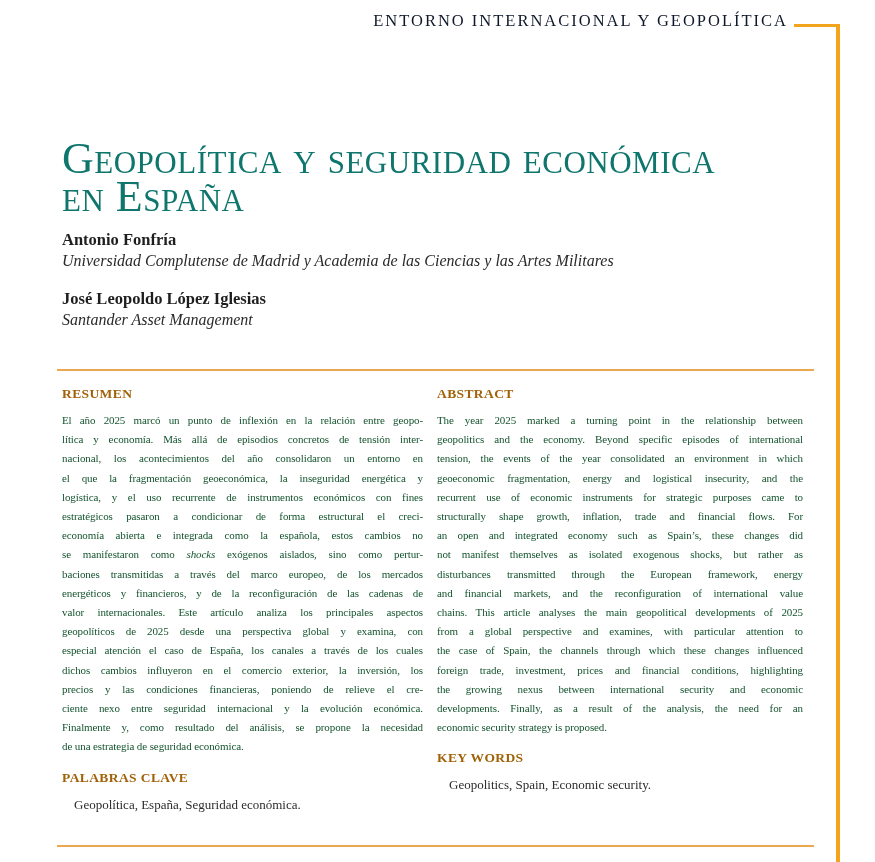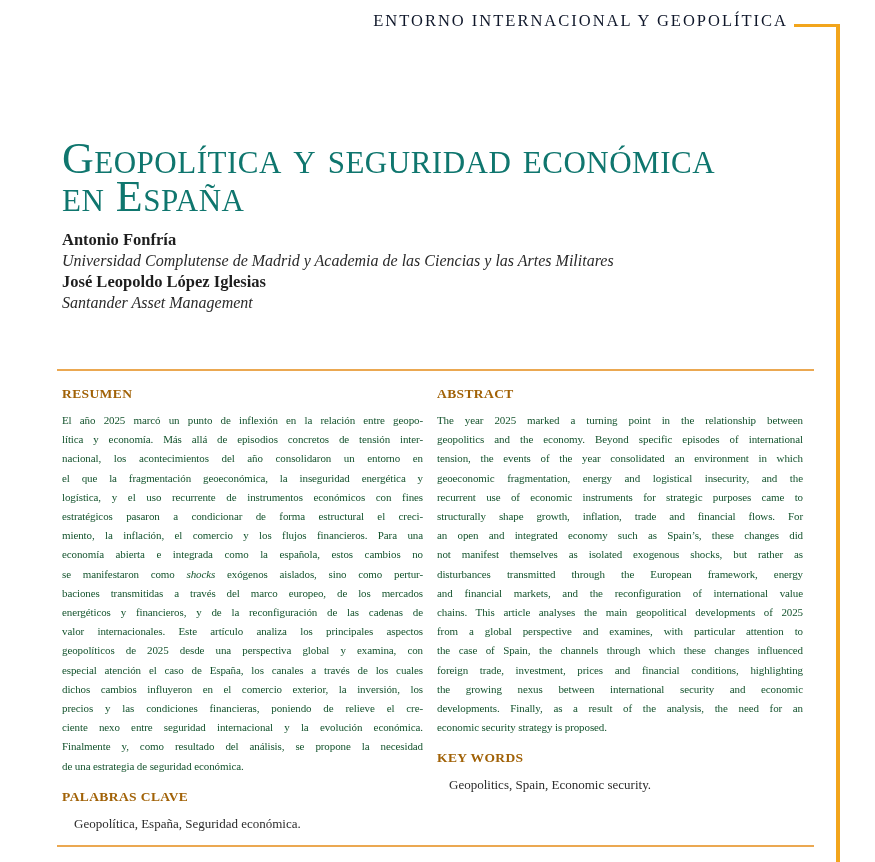--- a/index.html
+++ b/index.html
@@ -19,21 +19,21 @@
 
   .title {
     position: absolute; left: 62px; top: 140px; width: 700px; margin: 0;
     font-variant: small-caps; font-weight: normal;
     font-size: 44px; line-height: 38px; letter-spacing: 0.5px;
     color: #0f766e;
   }
   .title .tline { display: block; }
 
   .authors { position: absolute; left: 62px; top: 229px; width: 700px; }
-  .author + .author { }
+  .author + .author { margin-top: 17px; }
   .author-name { font-weight: bold; font-size: 16.5px; line-height: 21px; color: #1e1e1e; }
   .author-affil { font-style: italic; font-size: 16px; line-height: 21px; color: #2a2a2a; }
 
   .hrule { position: absolute; left: 57px; width: 757px; height: 2px; background: #EBA851; }
   .hrule-top { top: 369px; }
   .hrule-bottom { top: 845px; }
 
   .columns { position: absolute; left: 62px; top: 386px; width: 741px; display: flex; gap: 14px; }
   .col-es { width: 361px; }
   .col-en { width: 366px; }
@@ -83,21 +83,20 @@
 
     <section class="col col-es">
       <h3 class="col-label">RESUMEN</h3>
       <div class="para" lang="es">
           <div class="ln">El año 2025 marcó un punto de inflexión en la relación entre geopo-</div>
           <div class="ln">lítica y economía. Más allá de episodios concretos de tensión inter-</div>
           <div class="ln">nacional, los acontecimientos del año consolidaron un entorno en</div>
           <div class="ln">el que la fragmentación geoeconómica, la inseguridad energética y</div>
           <div class="ln">logística, y el uso recurrente de instrumentos económicos con fines</div>
           <div class="ln">estratégicos pasaron a condicionar de forma estructural el creci-</div>
-          <div class="ln">miento, la inflación, el comercio y los flujos financieros. Para una</div>
           <div class="ln">economía abierta e integrada como la española, estos cambios no</div>
           <div class="ln"><span>se manifestaron como </span><span class="inline-italic">shocks</span><span> exógenos aislados, sino como pertur-</span></div>
           <div class="ln">baciones transmitidas a través del marco europeo, de los mercados</div>
           <div class="ln">energéticos y financieros, y de la reconfiguración de las cadenas de</div>
           <div class="ln">valor internacionales. Este artículo analiza los principales aspectos</div>
           <div class="ln">geopolíticos de 2025 desde una perspectiva global y examina, con</div>
           <div class="ln">especial atención el caso de España, los canales a través de los cuales</div>
           <div class="ln">dichos cambios influyeron en el comercio exterior, la inversión, los</div>
           <div class="ln">precios y las condiciones financieras, poniendo de relieve el cre-</div>
           <div class="ln">ciente nexo entre seguridad internacional y la evolución económica.</div>

